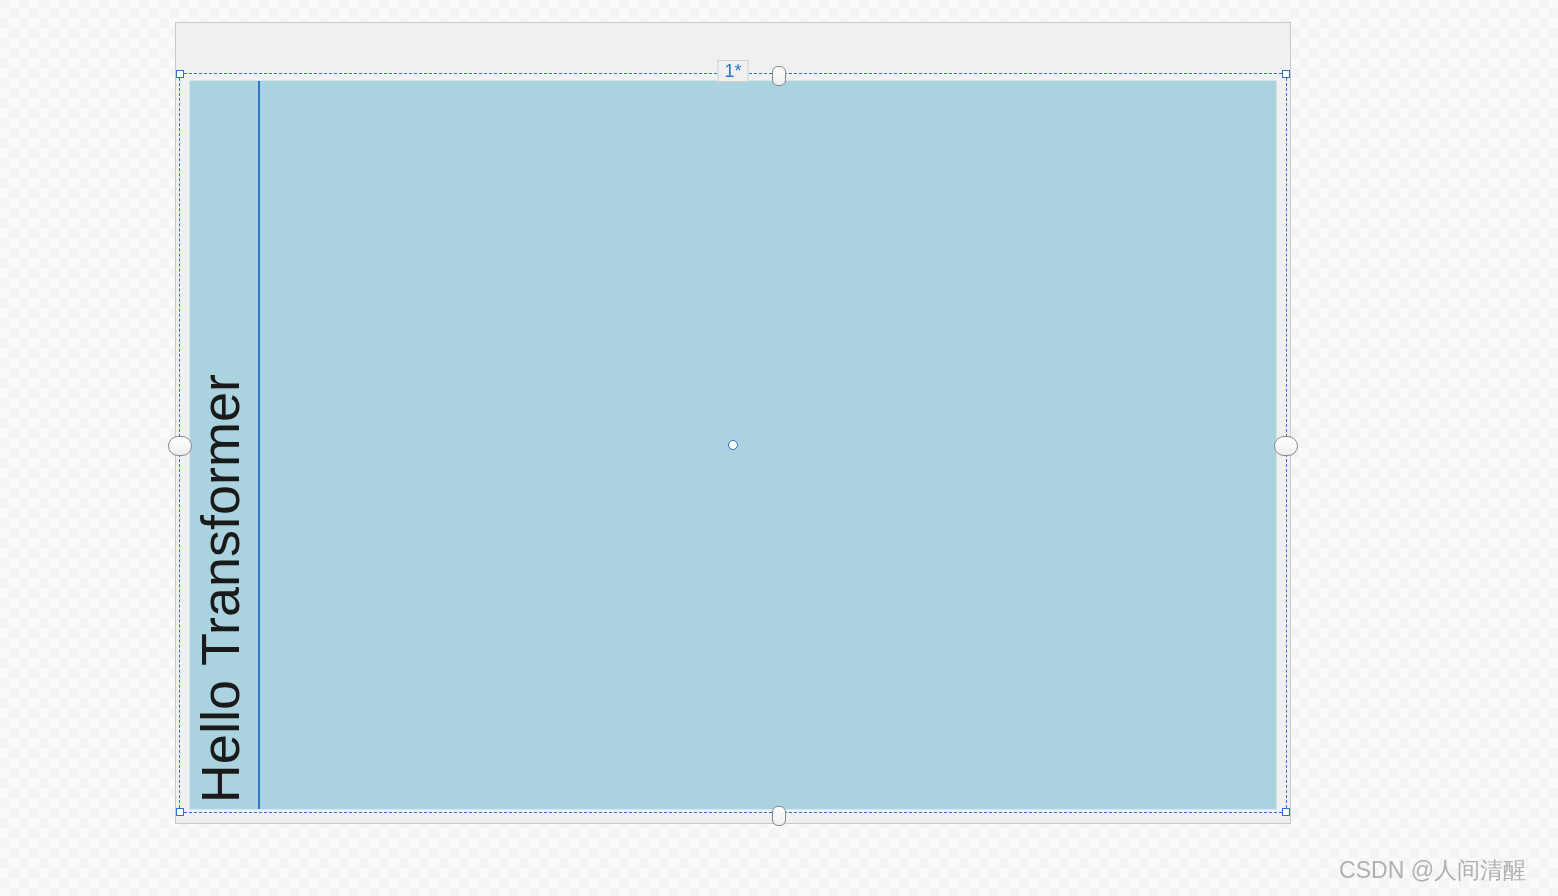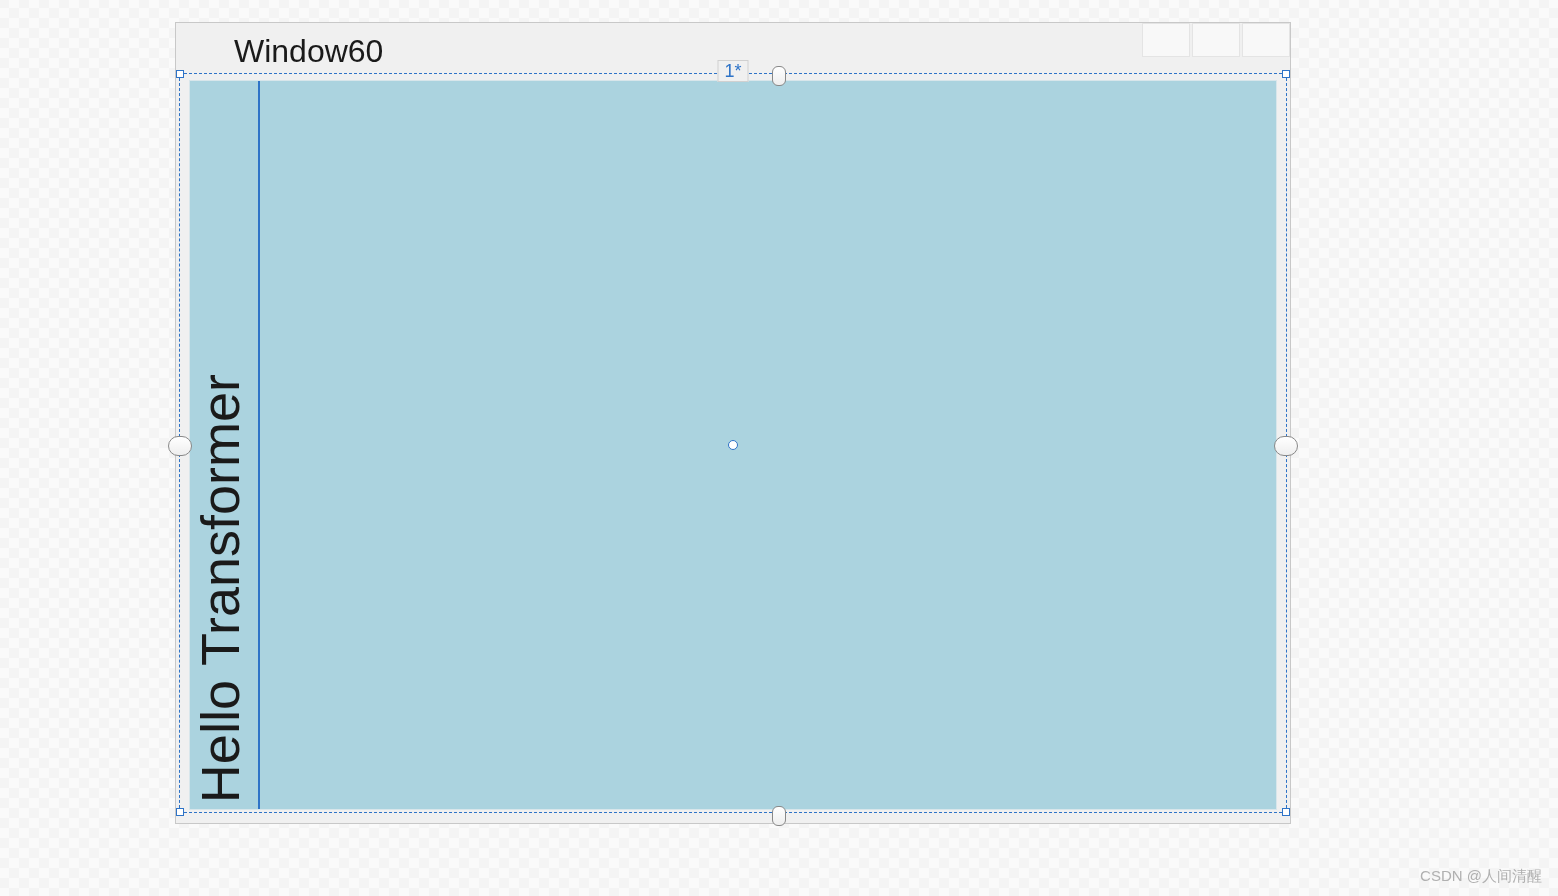--- a/index.html
+++ b/index.html
@@ -140,39 +140,31 @@
       height: 20px;
       border: 1px solid #888;
       border-radius: 10px;
       background: linear-gradient(#fff,#eee);
     }
     .link-left { left: 168px; top: 436px; }
     .link-right { left: 1274px; top: 436px; }
 
     .watermark {
       position: absolute;
-      right: 16px;
+      right: 32px;
       bottom: 10px;
       color: #b0b0b0;
-      font-size: 15px;
+      font-size: 23px;
       font-family: "Microsoft YaHei", Arial, sans-serif;
     }
   </style>
 </head>
 <body>
 
 <div class="window-frame">
-  <div class="titlebar">
-    <span class="titlebar-text">Window60</span>
-    <div class="titlebar-buttons">
-      <div class="tb-btn"></div>
-      <div class="tb-btn"></div>
-      <div class="tb-btn"></div>
-    </div>
-  </div>
   <div class="design-surface">
     <div class="vertical-line"></div>
     <div class="center-dot"></div>
     <div class="vertical-text">Hello Transformer</div>
   </div>
 </div>
 
 <div class="selection-rect">
   <div class="sel-handle h-tl"></div>
   <div class="sel-handle h-tr"></div>

